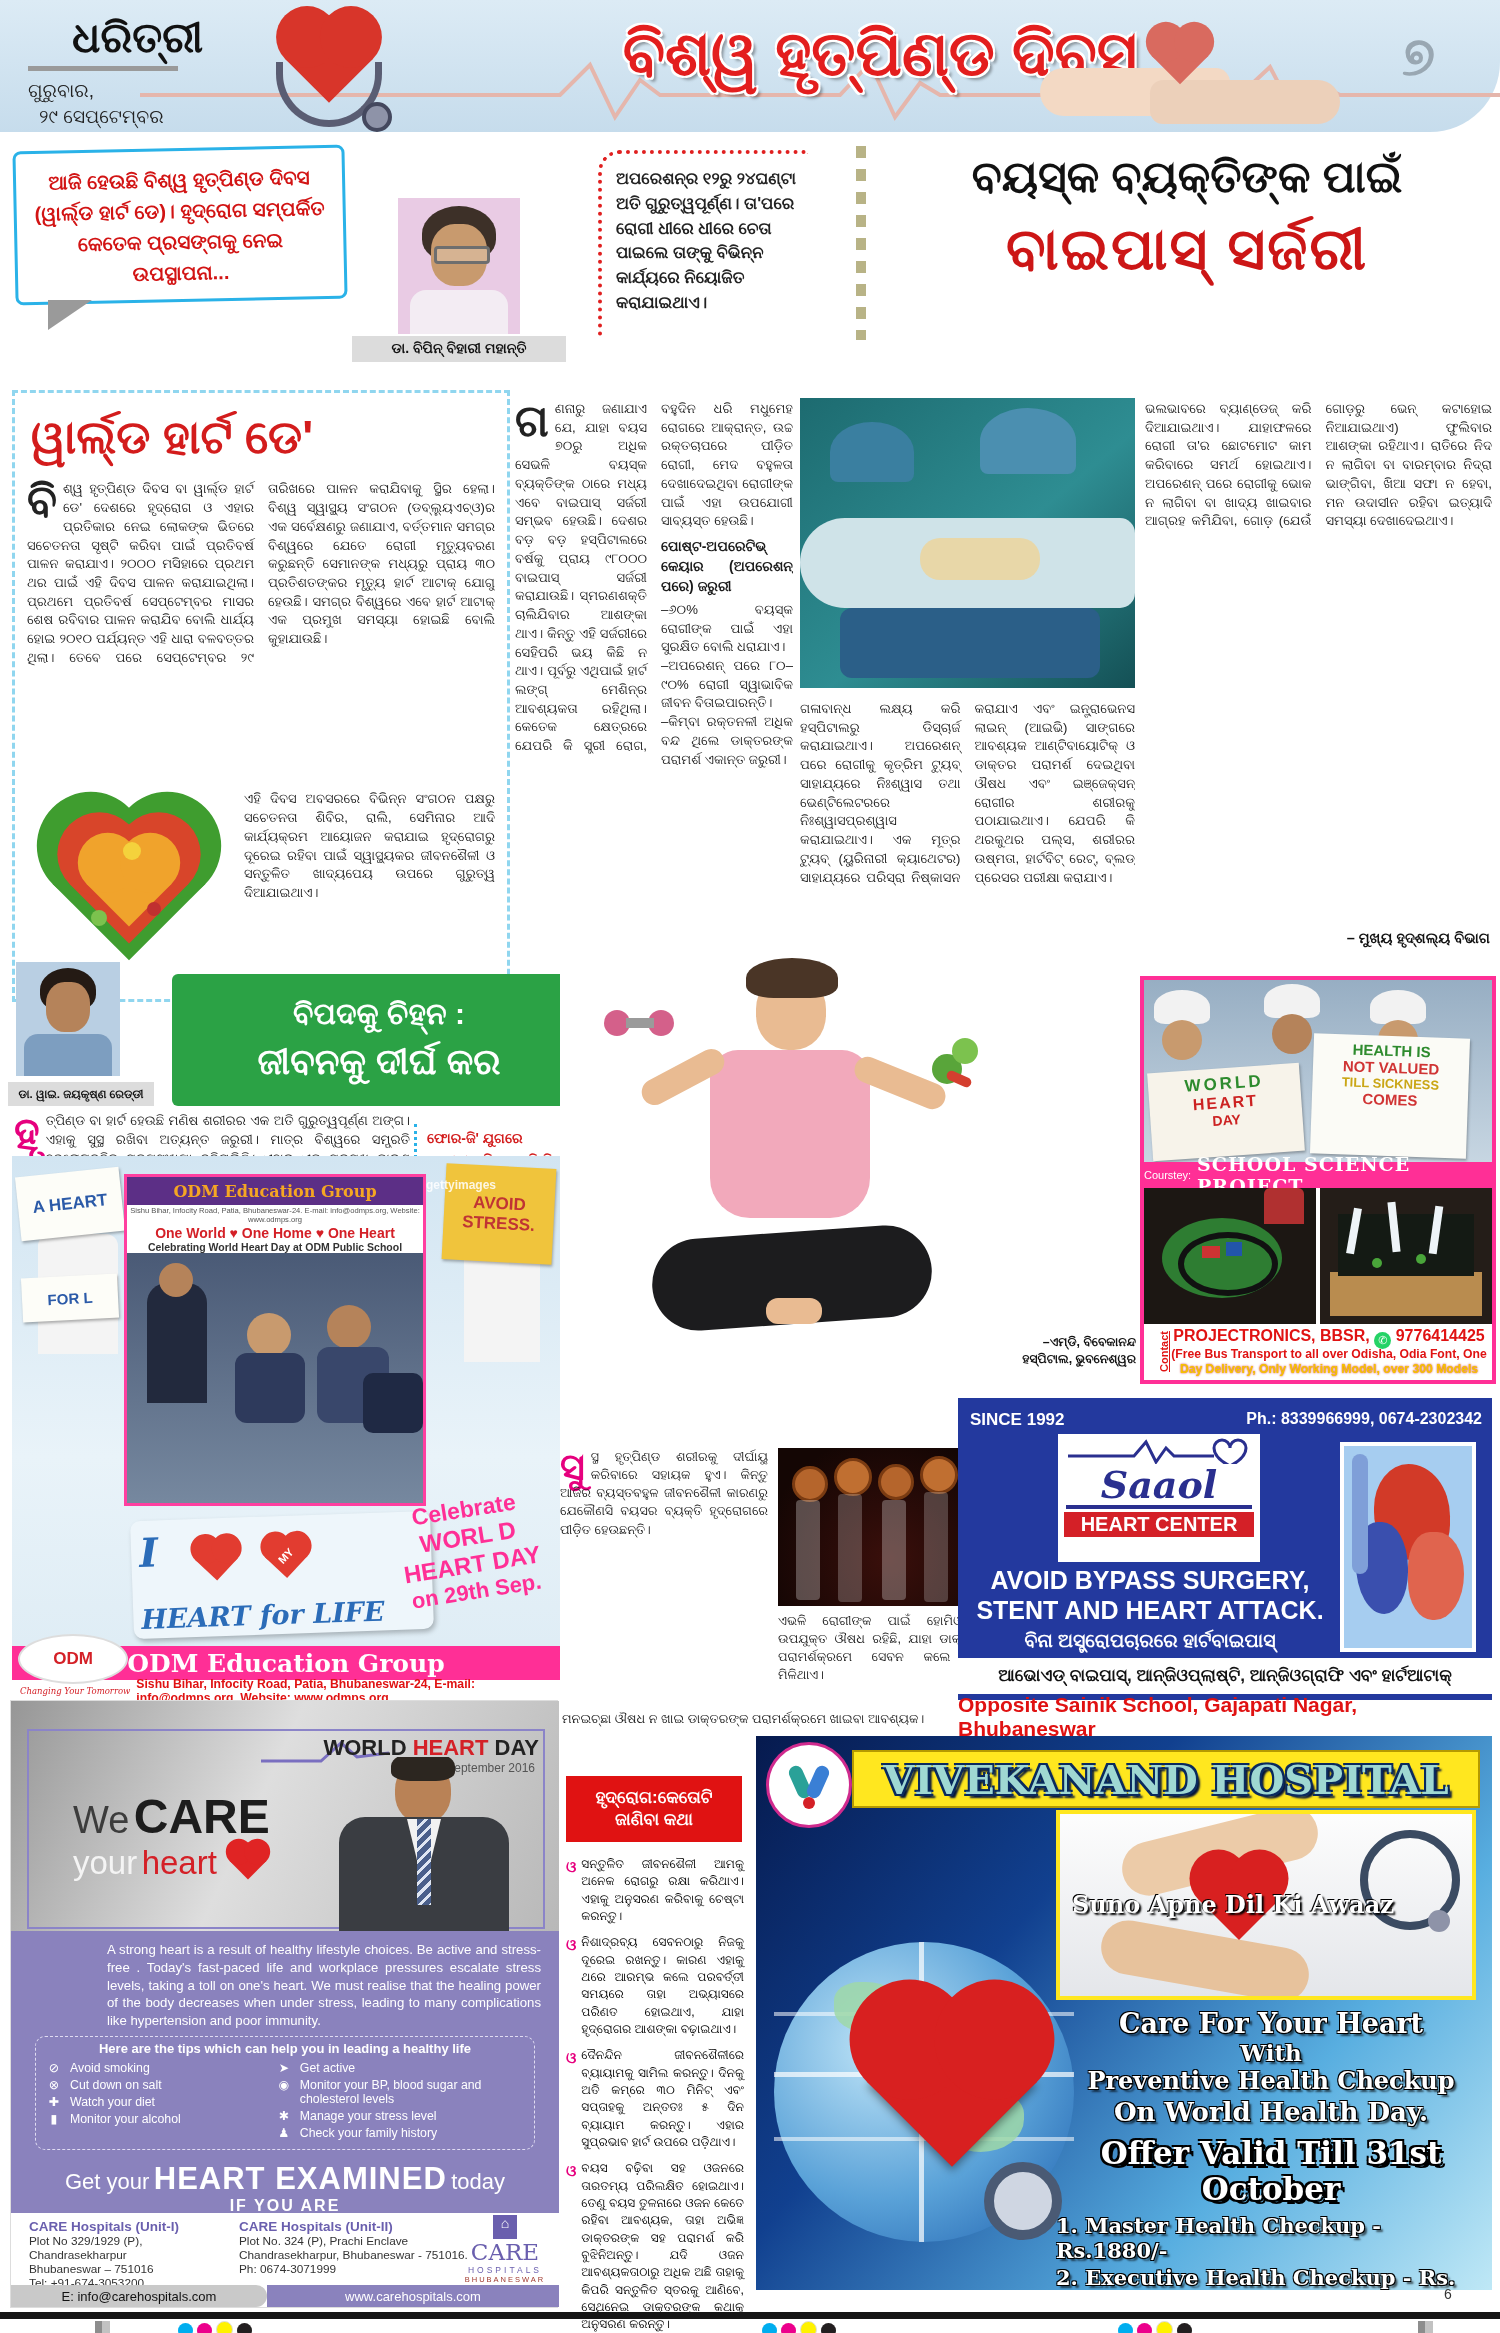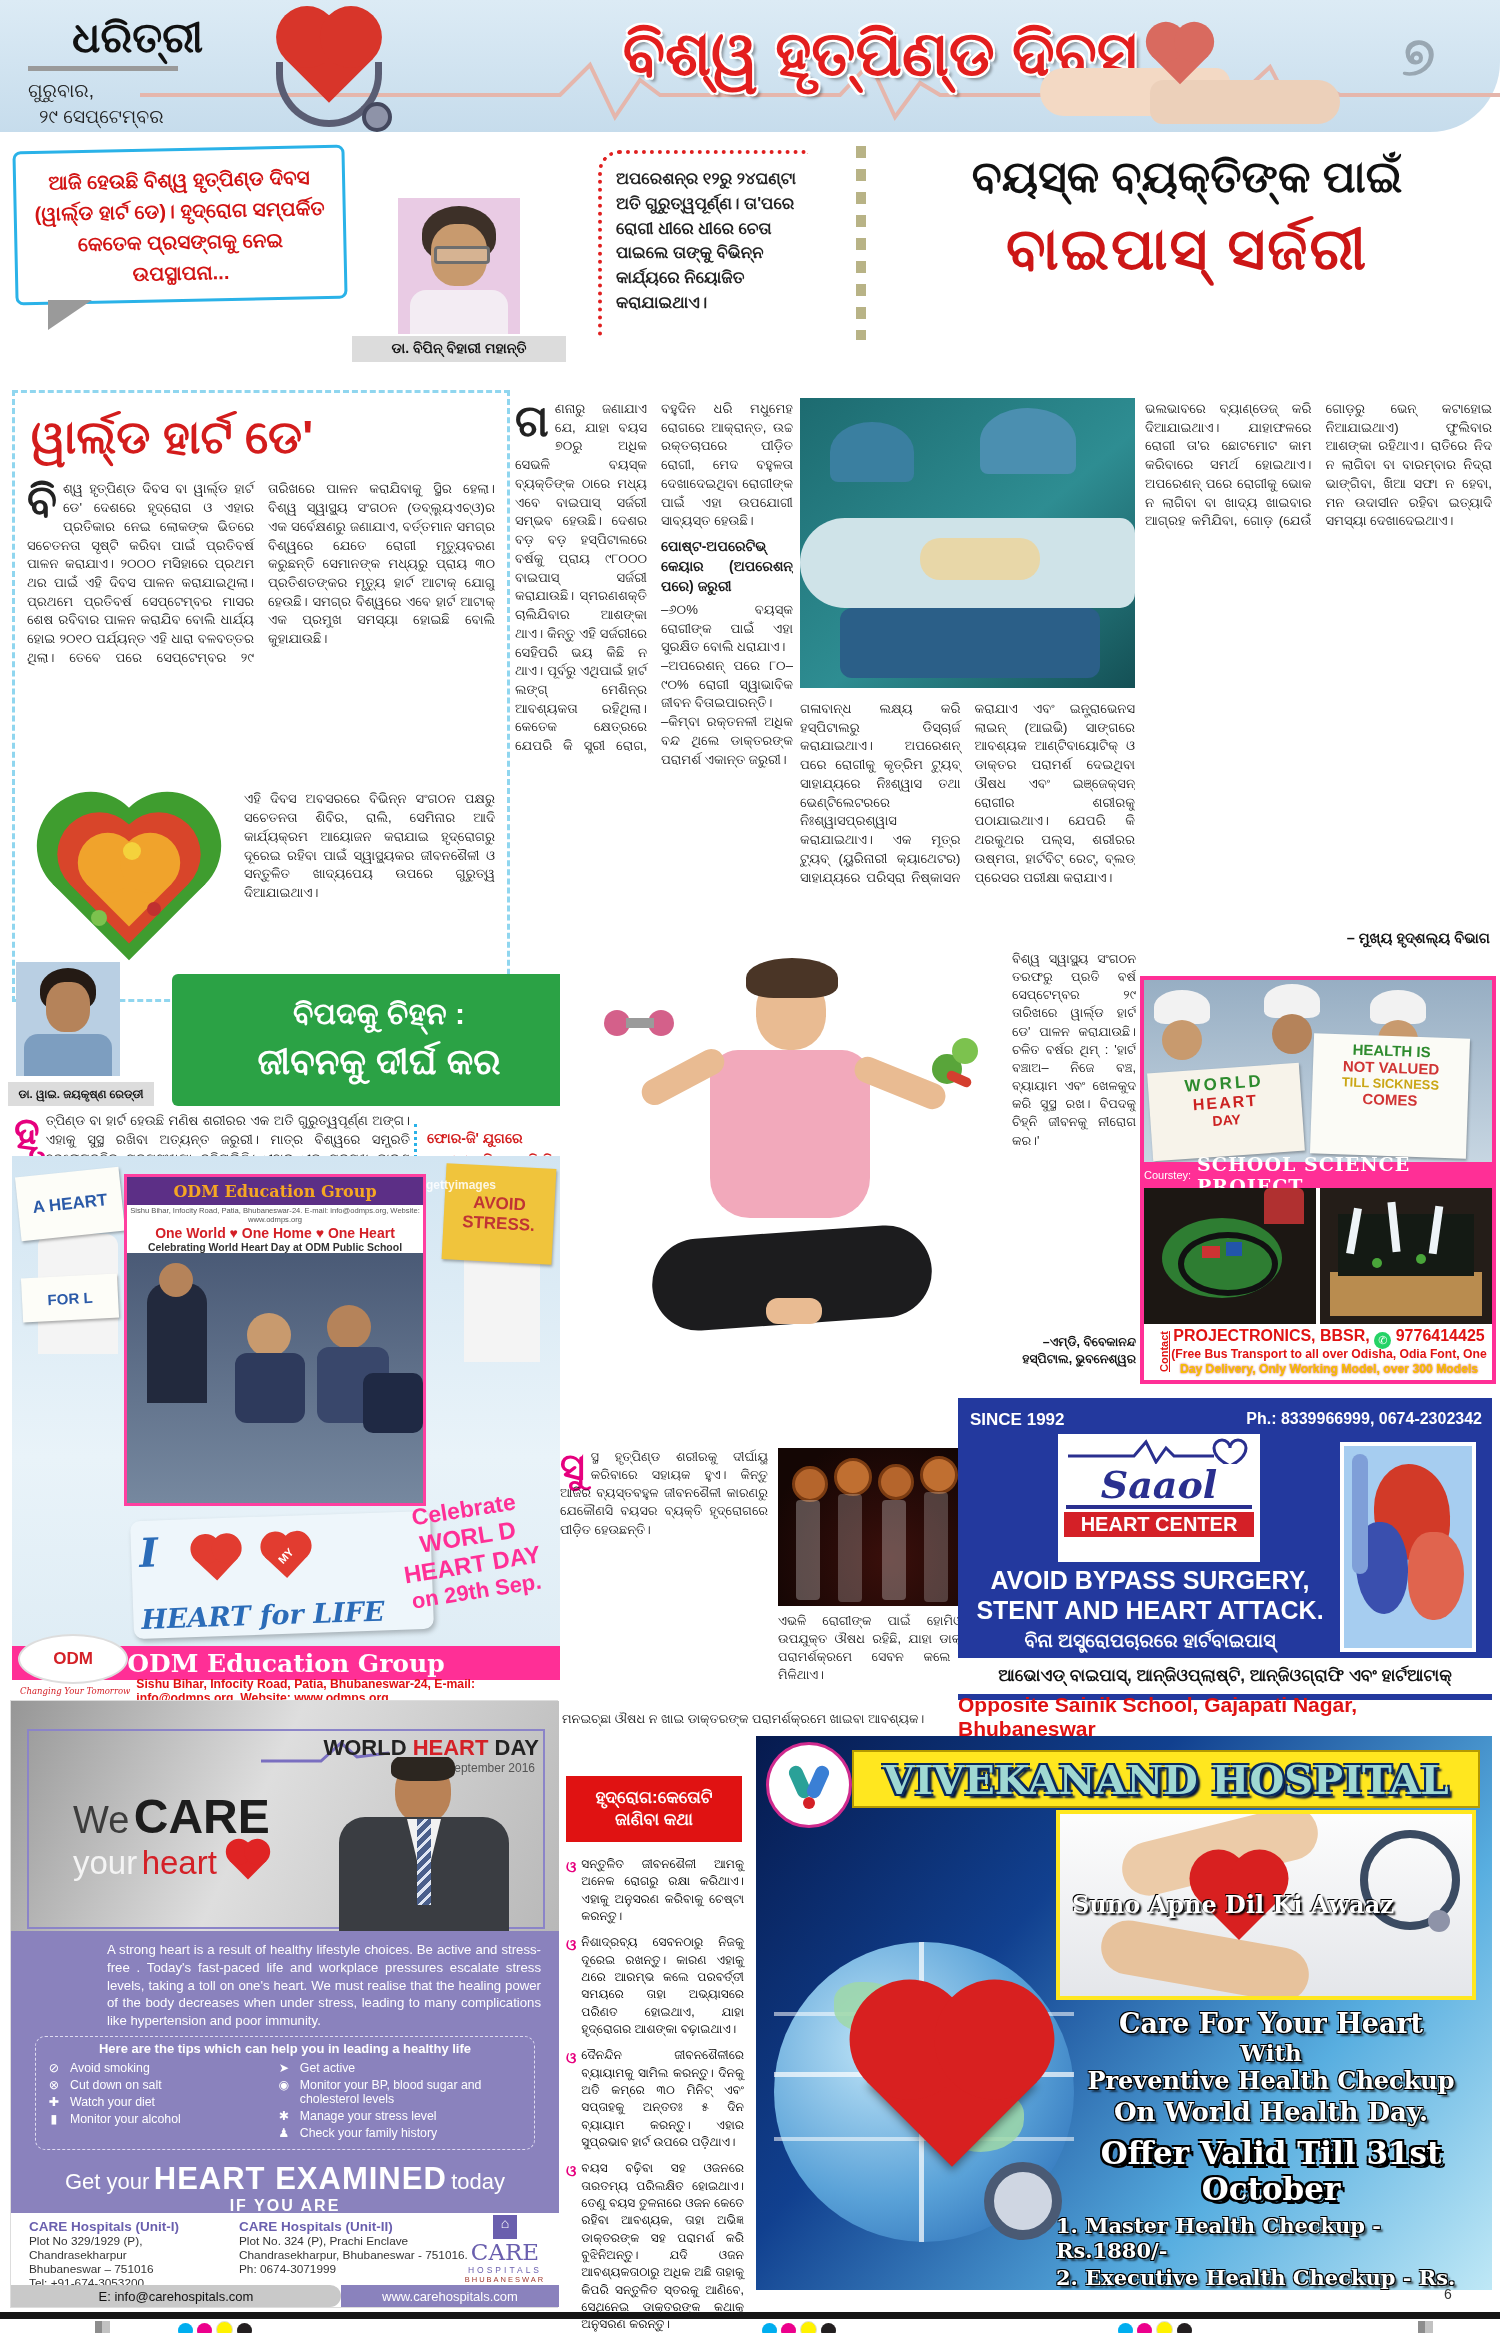--- a/index.html
+++ b/index.html
@@ -195,21 +195,20 @@
     <span class="abs" style="left:44px;top:64px;width:26px;height:26px;border-radius:50%;background:#d4608a;"></span>
     <span class="abs" style="left:88px;top:64px;width:26px;height:26px;border-radius:50%;background:#d4608a;"></span>
     <span class="abs" style="left:66px;top:72px;width:28px;height:10px;background:#9a9a9a;"></span>
     <span class="abs" style="left:372px;top:108px;width:30px;height:30px;border-radius:50%;background:#59a53a;"></span>
     <span class="abs" style="left:392px;top:92px;width:26px;height:26px;border-radius:50%;background:#7cc24e;"></span>
     <span class="abs" style="left:386px;top:128px;width:26px;height:10px;background:#d43f2f;border-radius:6px;transform:rotate(24deg);"></span>
     <span class="abs" style="left:92px;top:286px;width:280px;height:92px;background:#1c1c1e;border-radius:48px;transform:rotate(-4deg);"></span>
     <span class="abs" style="left:206px;top:352px;width:56px;height:26px;background:#e9bb92;border-radius:12px;"></span>
   </div>
 
-  <div class="abs body-sm just odia" style="left:1012px;top:950px;width:124px;height:380px;overflow:hidden;font-size:12.8px;">ବିଶ୍ୱ ସ୍ୱାସ୍ଥ୍ୟ ସଂଗଠନ ତରଫରୁ ପ୍ରତି ବର୍ଷ ସେପ୍ଟେମ୍ବର ୨୯ ତାରିଖରେ ୱାର୍ଲ୍ଡ ହାର୍ଟ ଡେ' ପାଳନ କରାଯାଉଛି। ଚଳିତ ବର୍ଷର ଥିମ୍ : 'ହାର୍ଟ ବଞ୍ଚାଅ– ନିଜେ ବଞ୍ଚ, ବ୍ୟାୟାମ ଏବଂ ଖେଳକୁଦ କରି ସୁସ୍ଥ ରଖ। ବିପଦକୁ ଚିହ୍ନି ଜୀବନକୁ ନୀରୋଗ କର।'</div>
   <div class="abs odia" style="left:1012px;top:1334px;width:124px;font-size:12.3px;font-weight:bold;text-align:right;color:#111;">–ଏମ୍‌ଡି, ବିବେକାନନ୍ଦ ହସ୍ପିଟାଲ, ଭୁବନେଶ୍ୱର</div>
 
   <div class="abs school-ad">
     <div class="abs" style="left:0;top:0;width:348px;height:182px;background:linear-gradient(#97aec3,#c7d6e2);overflow:hidden;">
       <span class="abs" style="left:10px;top:10px;width:56px;height:34px;background:#f2f2f2;border-radius:50% 50% 20% 20%;"></span>
       <span class="abs" style="left:120px;top:4px;width:56px;height:34px;background:#f2f2f2;border-radius:50% 50% 20% 20%;"></span>
       <span class="abs" style="left:226px;top:10px;width:56px;height:34px;background:#f2f2f2;border-radius:50% 50% 20% 20%;"></span>
       <span class="abs" style="left:18px;top:40px;width:40px;height:40px;background:#c89a6e;border-radius:50%;"></span>
       <span class="abs" style="left:128px;top:34px;width:40px;height:40px;background:#b5835a;border-radius:50%;"></span>
       <span class="abs" style="left:234px;top:40px;width:40px;height:40px;background:#c89a6e;border-radius:50%;"></span>
@@ -456,21 +455,21 @@
         <div style="font-size:11.8px;color:#333;">Ph: 0674-3071999</div>
       </div>
       <div class="abs ctr" style="right:8px;top:2px;width:92px;">
         <div style="width:24px;height:24px;background:#6a5fae;margin:0 auto;color:#fff;font-size:14px;">⌂</div>
         <div class="serif" style="font-size:23px;color:#6a5fae;">CARE</div>
         <div style="font-size:8.5px;letter-spacing:3px;color:#6a5fae;">HOSPITALS</div>
         <div style="font-size:7.5px;letter-spacing:2px;color:#a0392e;">BHUBANESWAR</div>
       </div>
     </div>
     <div class="abs" style="left:0;top:584px;width:548px;height:22px;display:flex;">
-      <div style="width:330px;background:#c9c9c9;border-radius:0 12px 12px 0;display:flex;align-items:center;justify-content:center;font-size:13px;color:#111;">E: info@carehospitals.com</div>
+      <div style="width:256px;background:#c9c9c9;border-radius:0 12px 12px 0;display:flex;align-items:center;justify-content:center;font-size:13px;color:#111;">E: info@carehospitals.com</div>
       <div style="flex:1;background:#8a82bd;display:flex;align-items:center;justify-content:center;font-size:13px;color:#fff;">www.carehospitals.com</div>
     </div>
   </div>
 
   <div class="abs facts-title odia">
     <div>ହୃଦ୍‌ରୋଗ:କେତୋଟି</div>
     <div>ଜାଣିବା କଥା</div>
   </div>
   <div class="abs odia" style="left:566px;top:1856px;width:178px;">
     <div class="fact-li">

